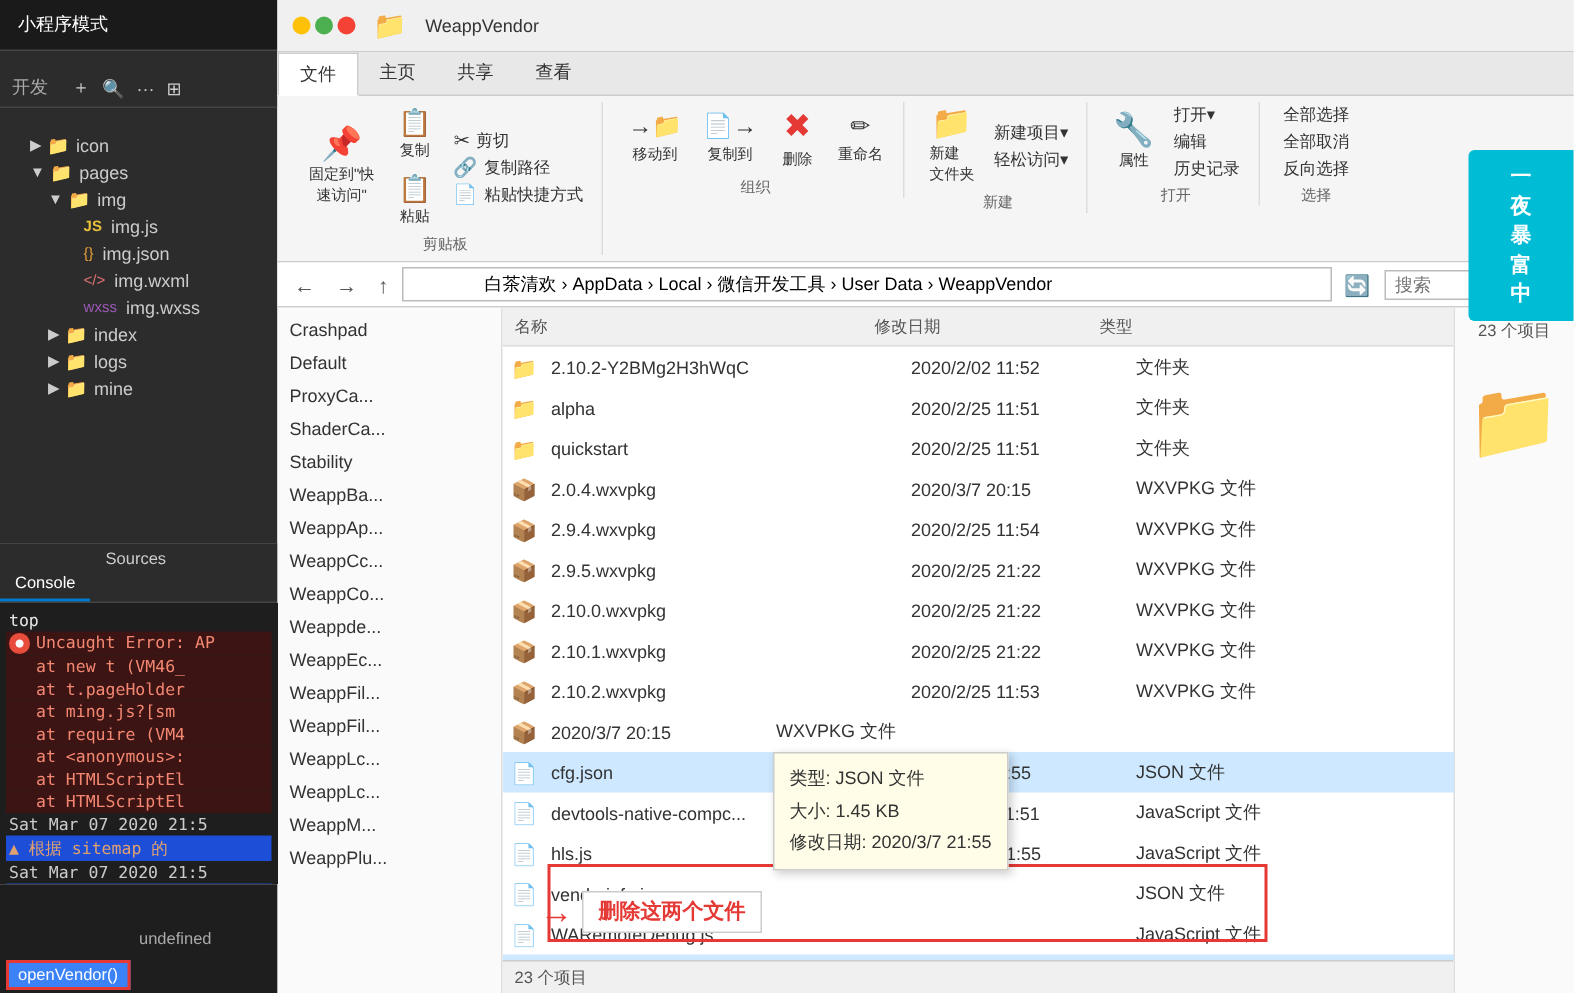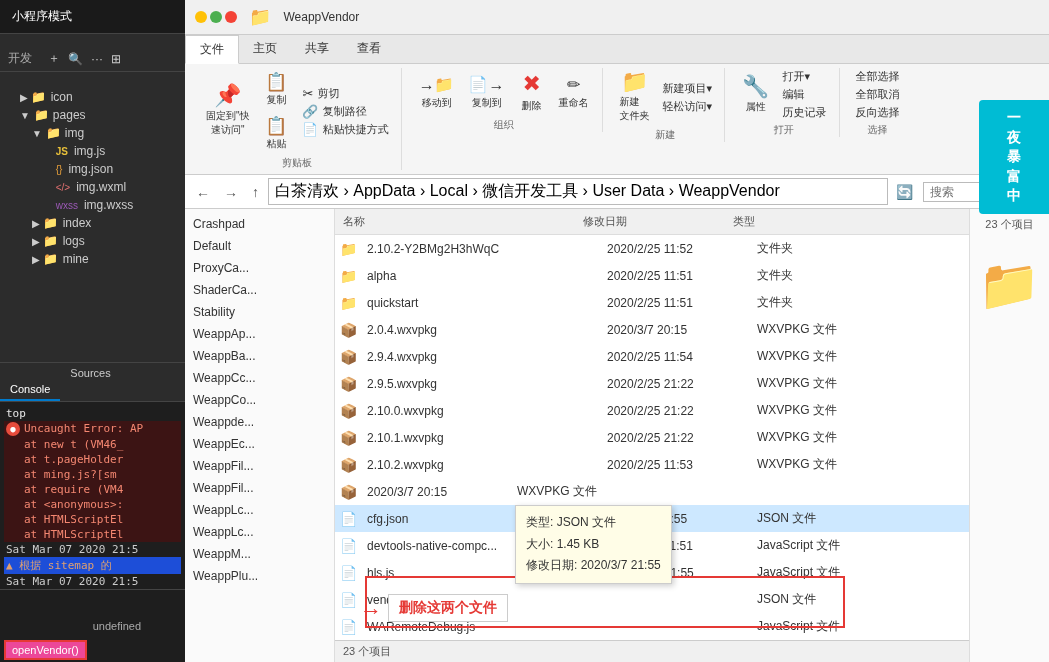--- a/index.html
+++ b/index.html
@@ -503,21 +503,21 @@
         <span>▲ 根据 sitemap 的</span>
       </div>
       <div class="console-line info">
         <span>Sat Mar 07 2020 21:5</span>
       </div>
       <div class="console-line warn">
         <span>▲ 根据 sitemap 的</span>
       </div>
     </div>
     <div class="console-input-row">
-      <span style="background:#ec4899;border:2px solid #e53935;color:#fff;padding:2px 6px;font-size:11px;cursor:pointer;display:inline-block;margin-top:48px;">openVendor()</span>
+      <span style="background:#3b82f6;border:2px solid #e53935;color:#fff;padding:2px 6px;font-size:11px;cursor:pointer;display:inline-block;margin-top:48px;">openVendor()</span>
       <span style="color:#aaa;font-size:11px;margin-left:6px;">undefined</span>
       <input class="console-input" placeholder="" style="">
     </div>
   </div>
 </div>
 
 <div class="file-explorer">
 
   <div class="title-bar">
     <div class="title-bar-btns">
@@ -649,36 +649,36 @@
         <span class="ribbon-group-label">选择</span>
       </div>
     </div>
   </div>
 
   <div class="address-bar">
     <span class="addr-nav-btn">←</span>
     <span class="addr-nav-btn">→</span>
     <span class="addr-nav-btn">↑</span>
     <div class="addr-path">
-      <span style="font-size:16px;">白茶清欢 › AppData › Local › 微信开发工具 › User Data › WeappVendor</span>
+      <span style="font-size:12px;margin-left:48px;">白茶清欢 › AppData › Local › 微信开发工具 › User Data › WeappVendor</span>
     </div>
     <span class="addr-nav-btn">🔄</span>
     <input class="addr-search" placeholder="搜索" style="">
   </div>
 
   <div class="file-area">
 
     <div class="left-nav">
       <div class="nav-item">Crashpad</div>
       <div class="nav-item">Default</div>
       <div class="nav-item">ProxyCa...</div>
       <div class="nav-item">ShaderCa...</div>
       <div class="nav-item">Stability</div>
+      <div class="nav-item">WeappBa...</div>
       <div class="nav-item">WeappAp...</div>
-      <div class="nav-item">WeappBa...</div>
       <div class="nav-item">WeappCc...</div>
       <div class="nav-item">WeappCo...</div>
       <div class="nav-item">Weappde...</div>
       <div class="nav-item">WeappEc...</div>
       <div class="nav-item">WeappFil...</div>
       <div class="nav-item">WeappFil...</div>
       <div class="nav-item">WeappLc...</div>
       <div class="nav-item">WeappLc...</div>
       <div class="nav-item">WeappM...</div>
       <div class="nav-item">WeappPlu...</div>
@@ -688,21 +688,21 @@
       <div class="file-list-header">
         <div class="file-col col-name">名称</div>
         <div class="file-col col-date">修改日期</div>
         <div class="file-col col-type">类型</div>
       </div>
       <div class="file-list">
 
         <div class="file-row">
           <span class="file-icon folder-icon">📁</span>
           <span class="file-col col-name">2.10.2-Y2BMg2H3hWqC</span>
-          <span class="file-col col-date">2020/2/25 11:52</span>
+          <span class="file-col col-date">2020/2/02 11:52</span>
           <span class="file-col col-type">文件夹</span>
         </div>
         <div class="file-row">
           <span class="file-icon folder-icon">📁</span>
           <span class="file-col col-name">alpha</span>
           <span class="file-col col-date">2020/2/25 11:51</span>
           <span class="file-col col-type">文件夹</span>
         </div>
         <div class="file-row">
           <span class="file-icon folder-icon">📁</span>

